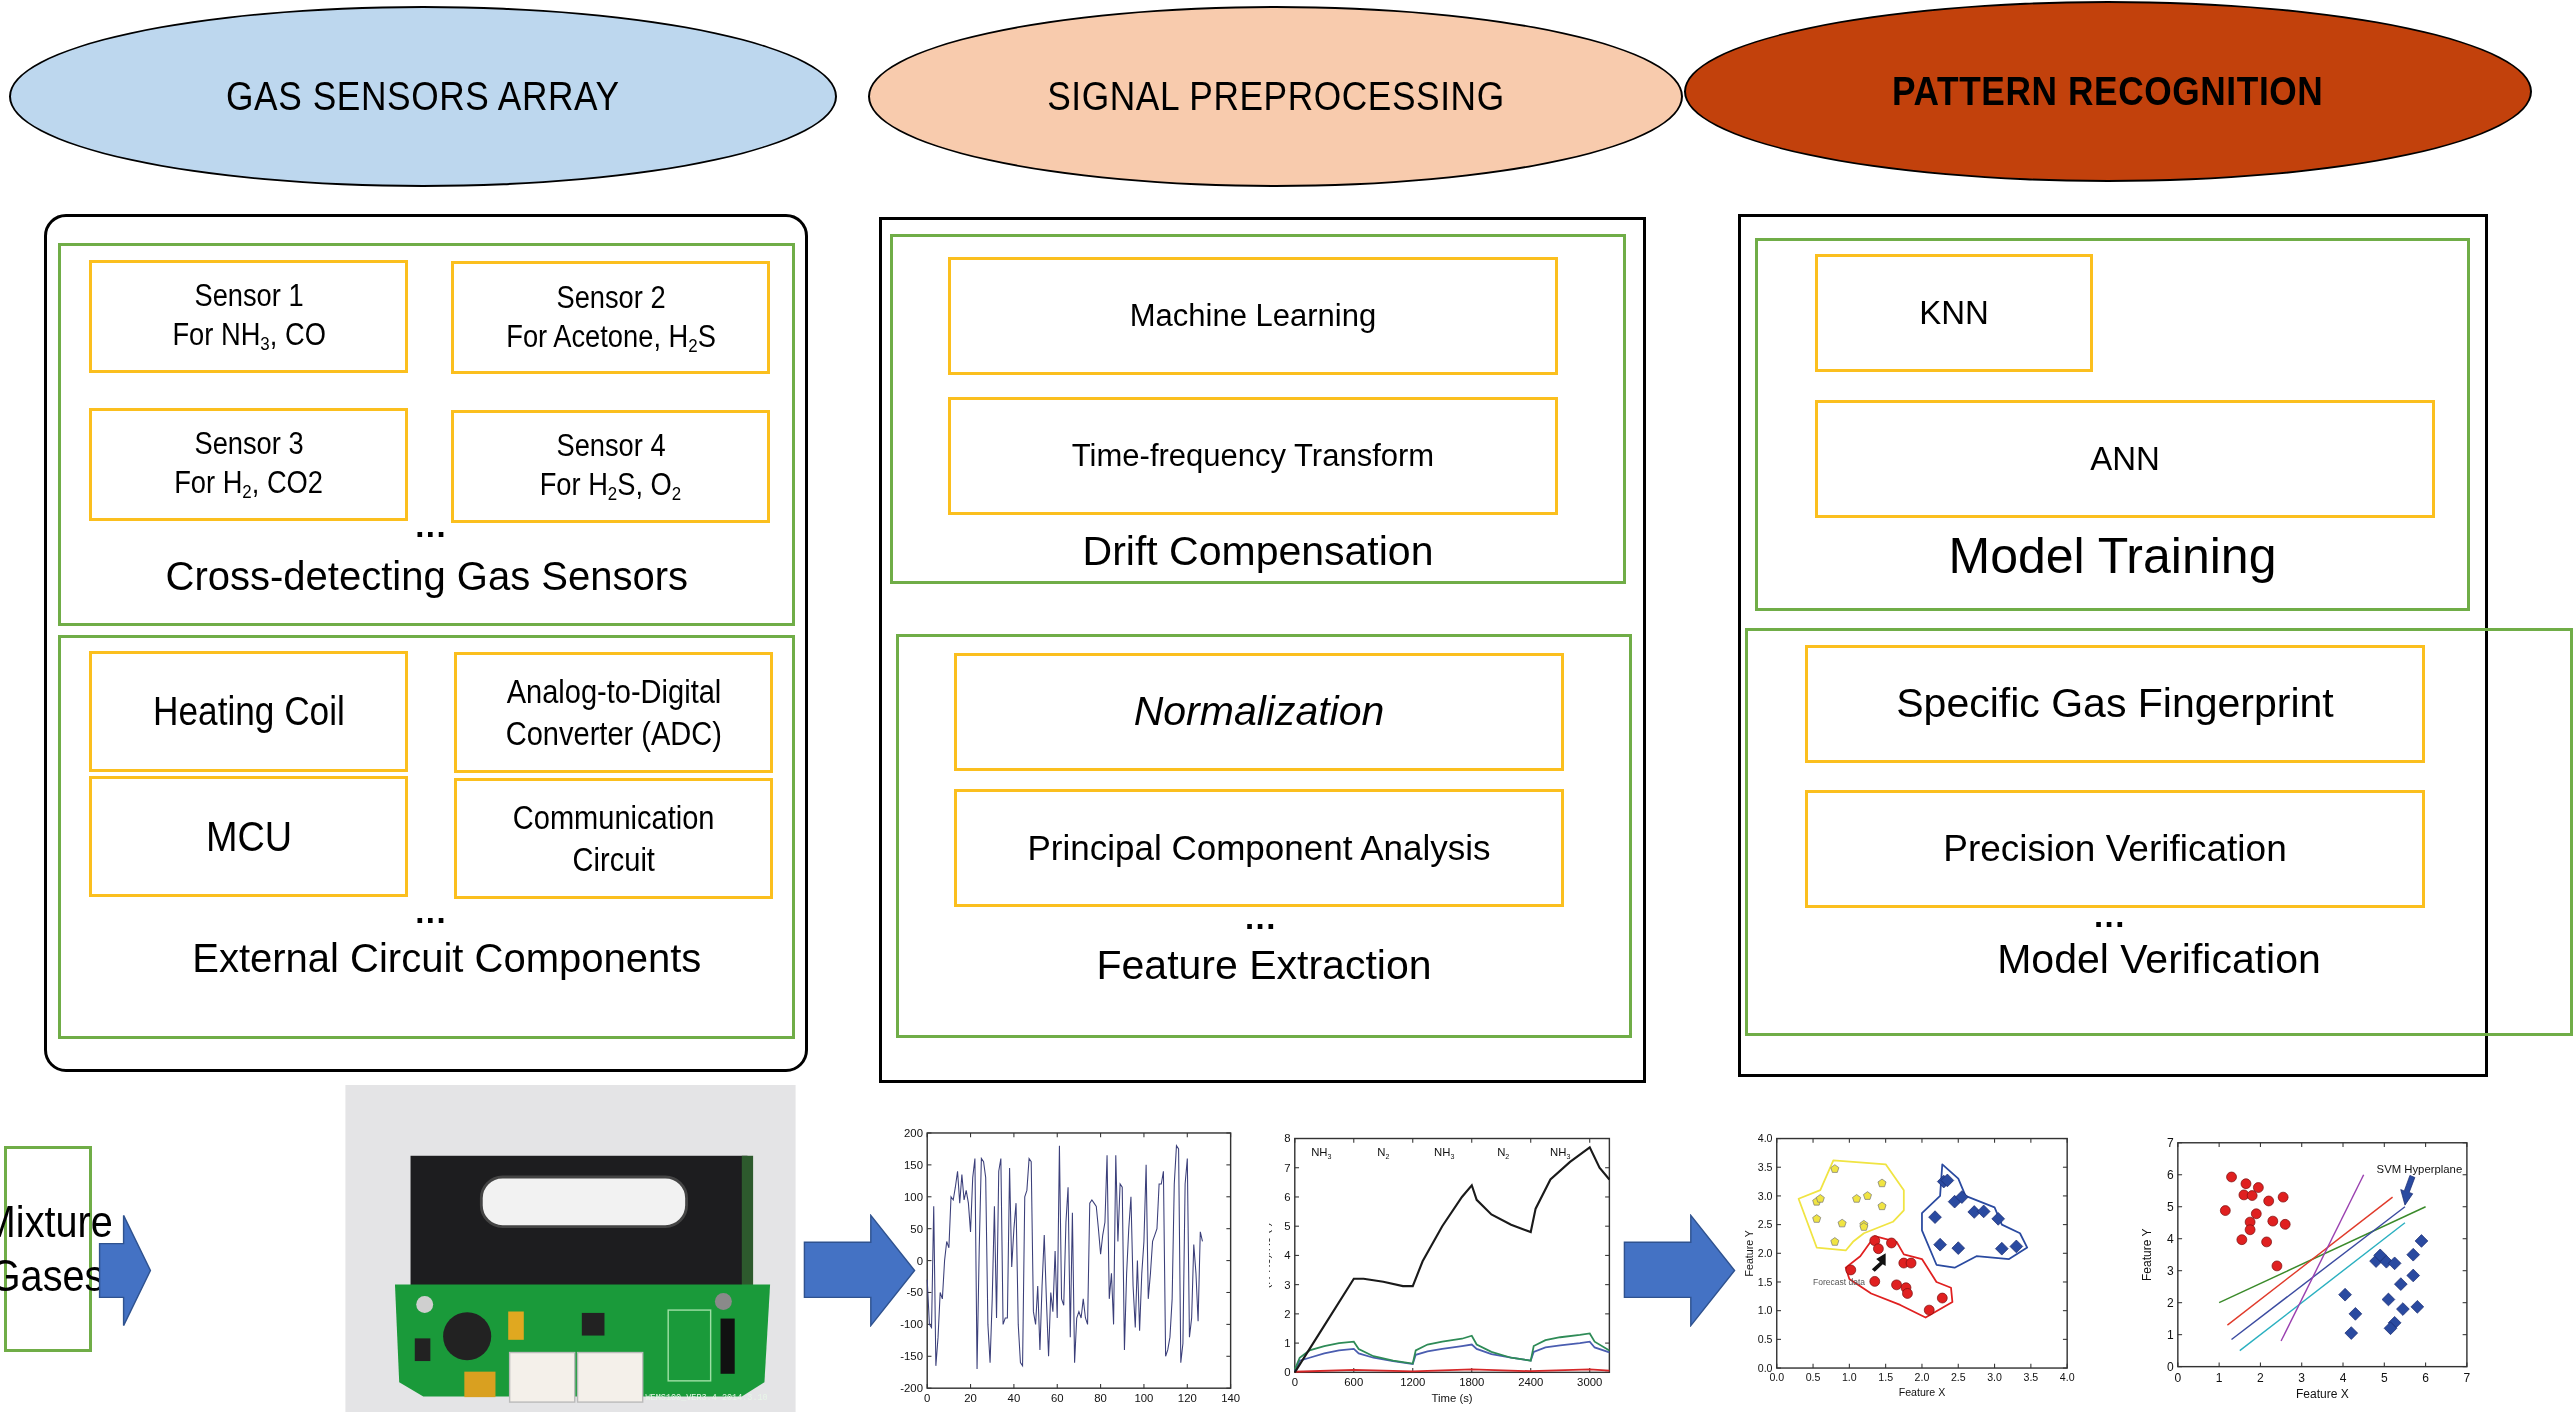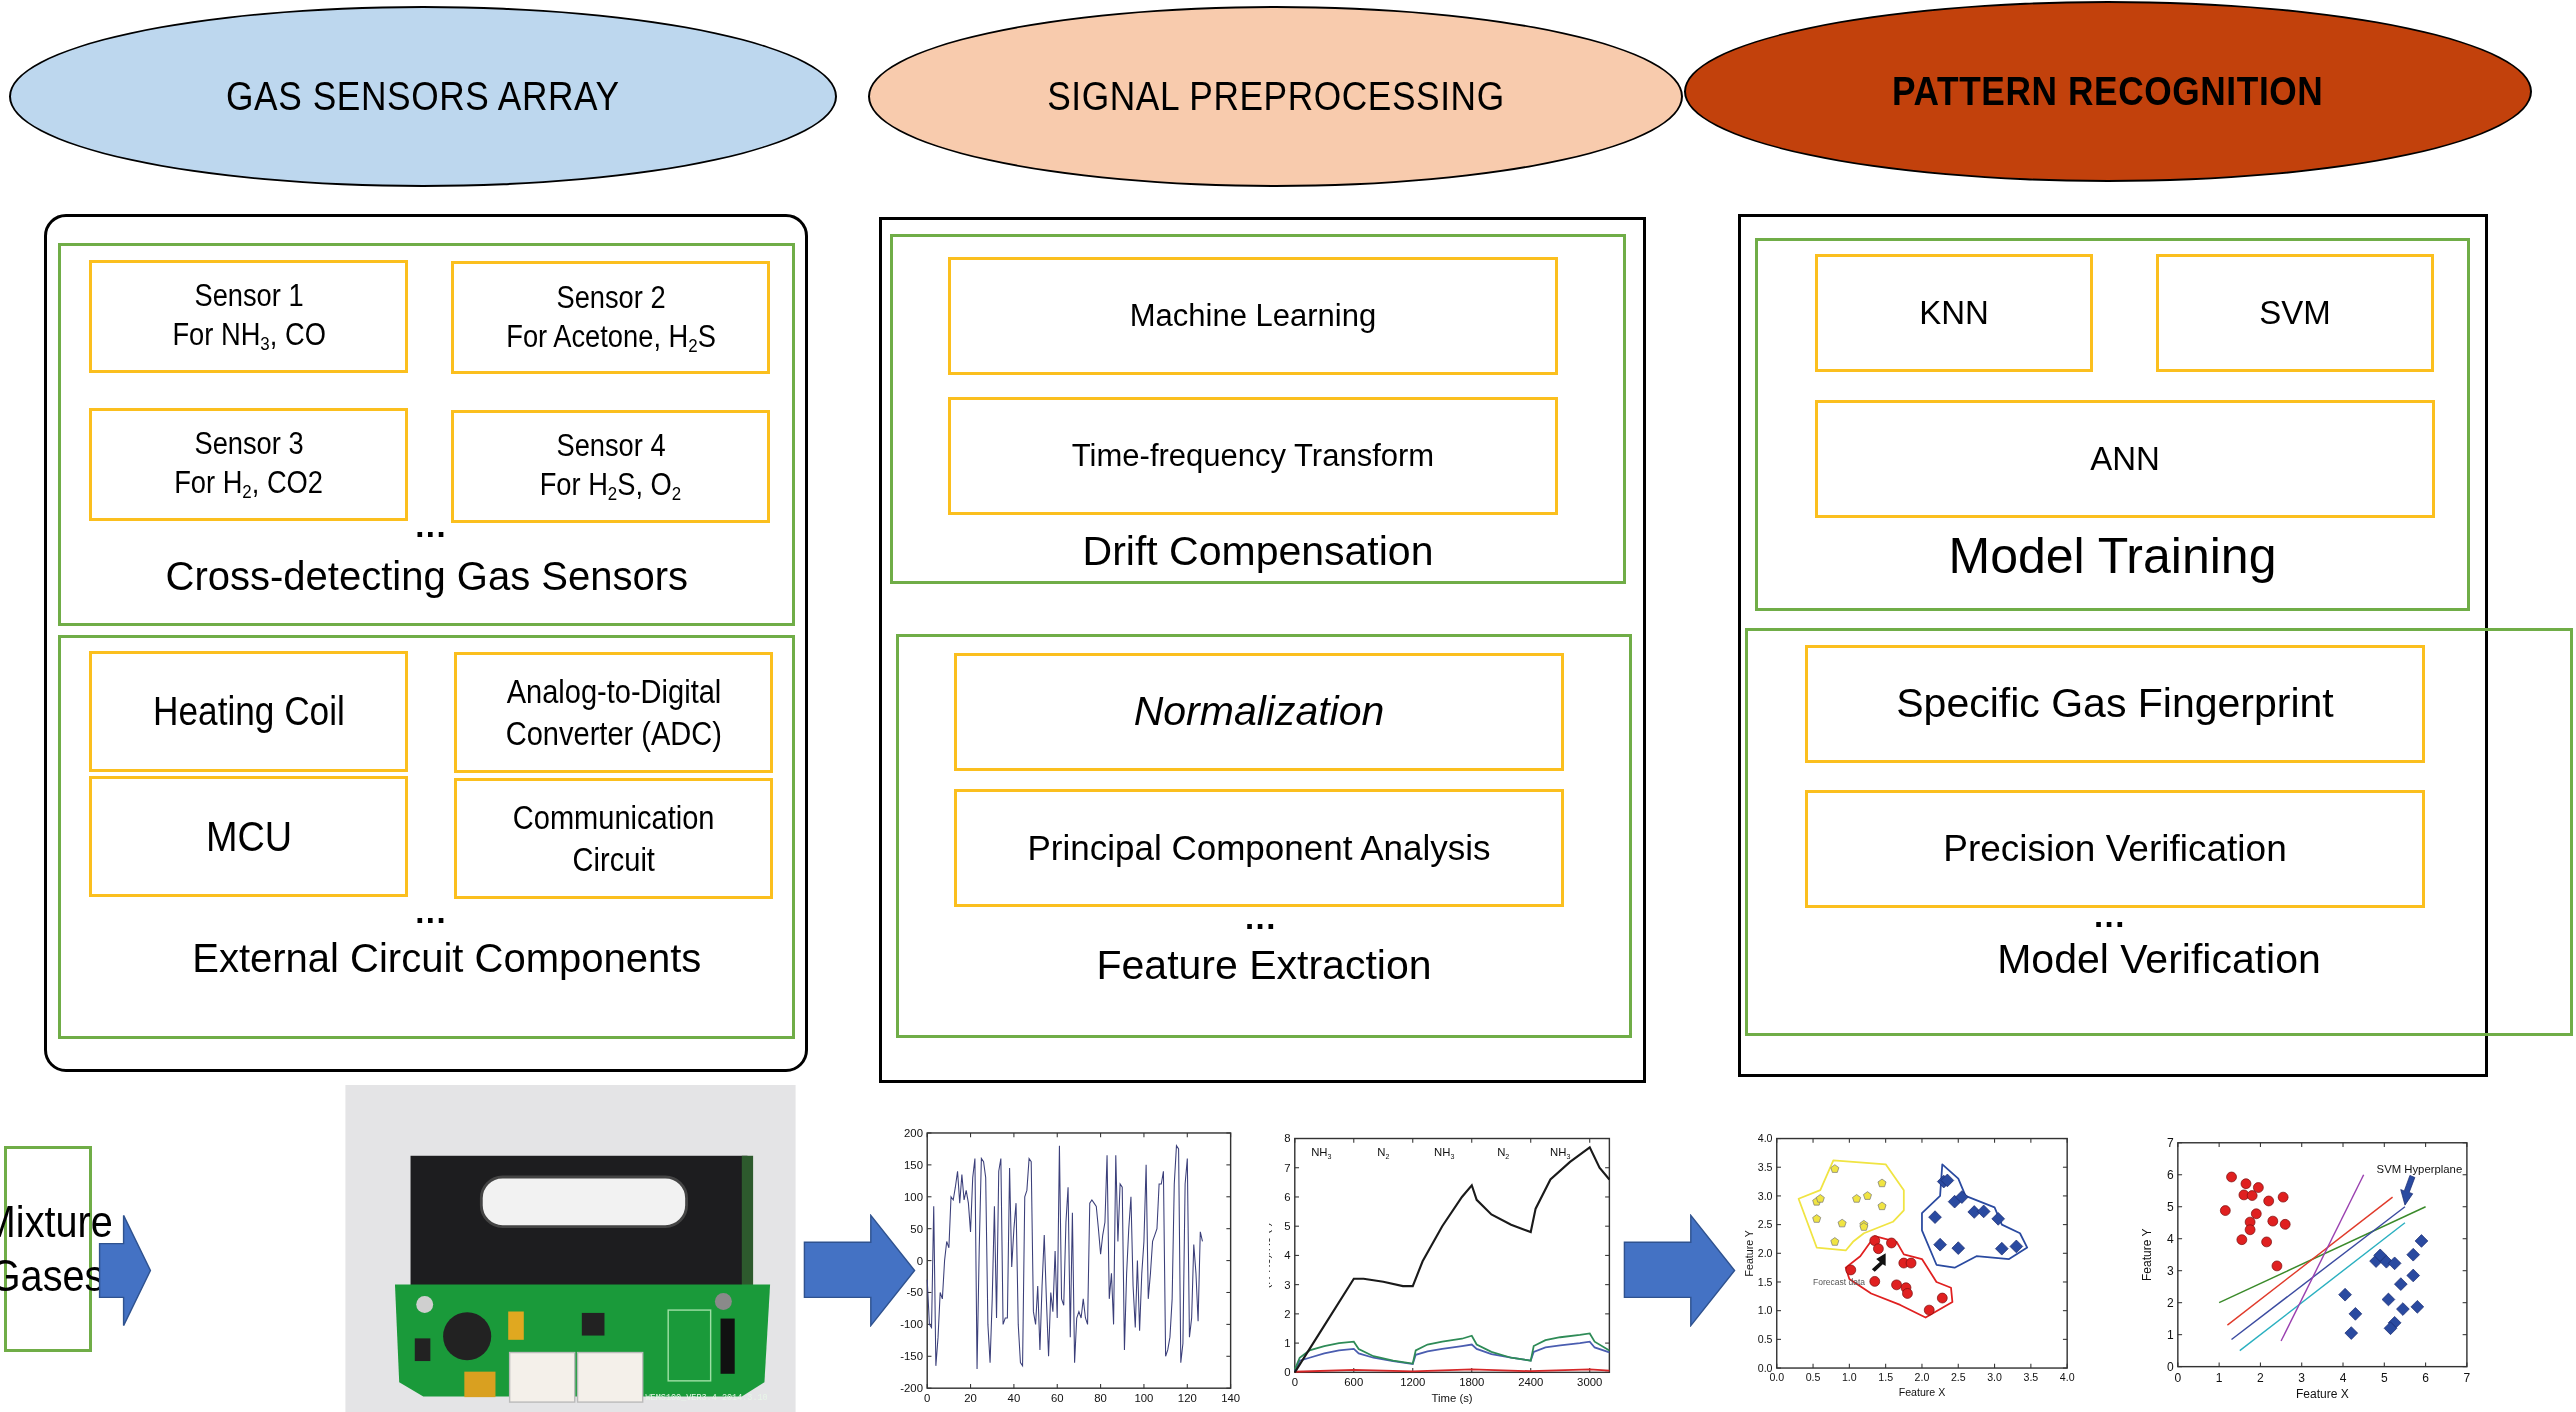--- a/index.html
+++ b/index.html
@@ -90,23 +90,20 @@
   </div>
 </div>
 
 <div class="ellipse" style="left:1684px;top:1.4px;width:848px;height:181px;background:#c2410c;font-weight:bold;">
   <span>PATTERN RECOGNITION</span>
 </div>
 <div class="outer" style="left:1738px;top:214px;width:750px;height:863px;">
   <div class="group" style="left:14px;top:21px;width:715px;height:373px;">
     <div class="item" style="left:57px;top:12.8px;width:278px;height:118px;font-size:33px;">
       <span>KNN</span>
-    </div>
-    <div class="item" style="left:398px;top:12.8px;width:278px;height:118px;font-size:33px;">
-      <span>SVM</span>
     </div>
     <div class="item" style="left:57px;top:159px;width:620px;height:118px;font-size:33px;">
       <span>ANN</span>
     </div>
     <div class="gtitle" style="top:286px;font-size:50px;">Model Training</div>
   </div>
   <div class="group" style="left:4px;top:411px;width:828px;height:408px;text-decoration:underline;">
     <div class="item" style="left:57px;top:14px;width:620px;height:118px;font-size:41px;">
       <span>Specific Gas Fingerprint</span>
     </div>

